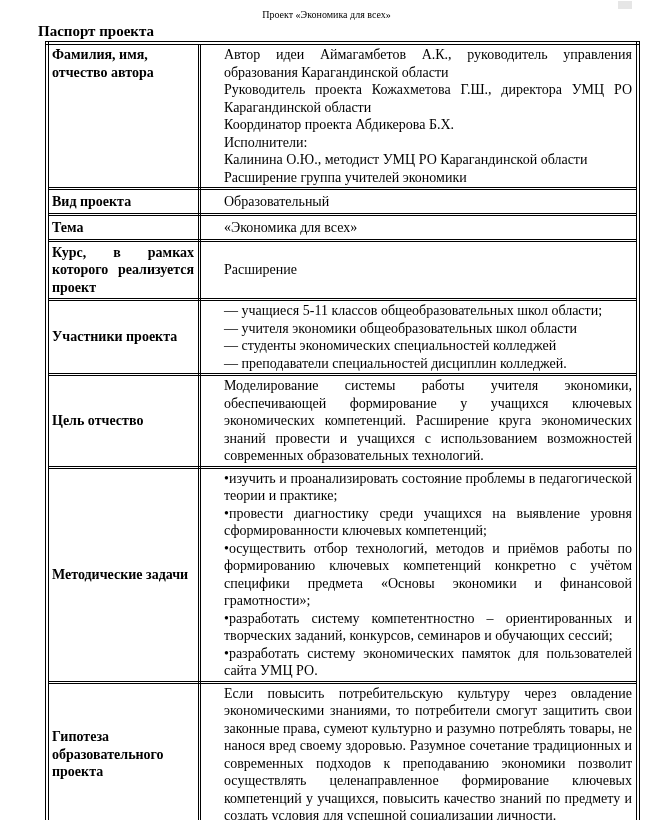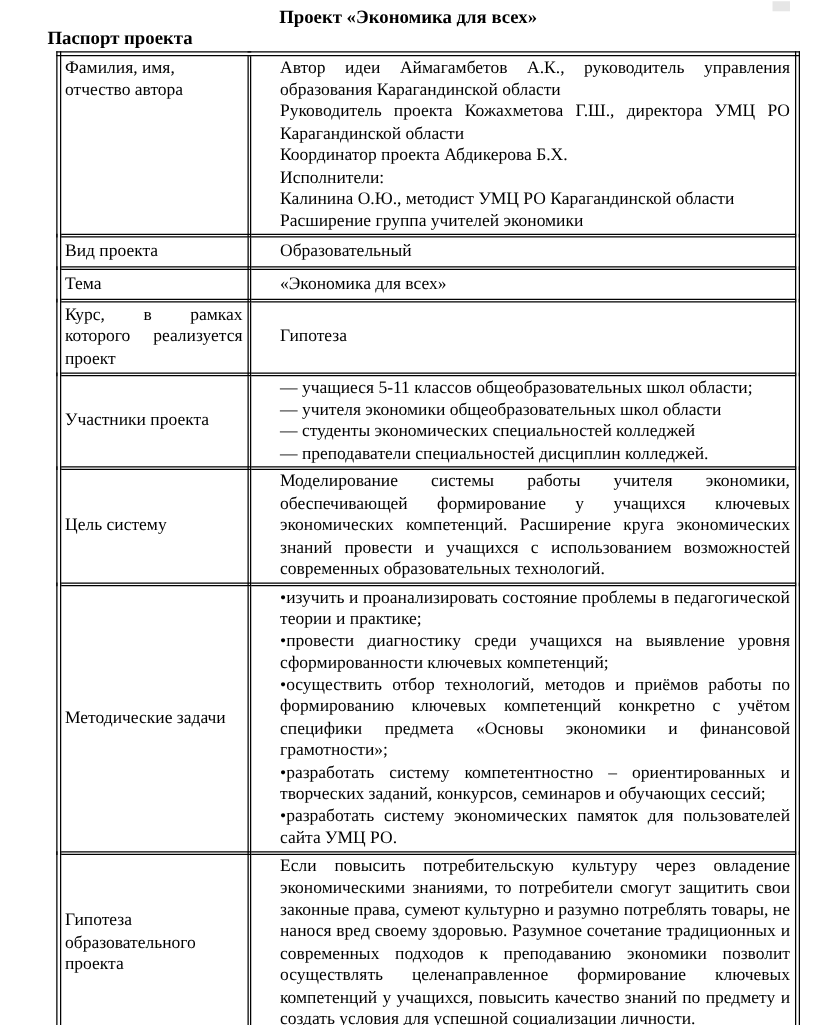--- a/index.html
+++ b/index.html
@@ -18,22 +18,22 @@
   .artifact {
     position: absolute;
     left: 618px; top: 1px;
     width: 14px; height: 8px;
     background: #d9d9d9;
     opacity: 0.65;
   }
   .doc-title {
     padding-top: 6px;
     text-align: center;
-    font-weight: bold;
-    font-size: 15px;
+    font-weight: normal;
+    font-size: 10px;
     line-height: 17px;
   }
   .doc-subtitle {
     margin-left: 38px;
     font-weight: bold;
     font-size: 15px;
     line-height: 16px;
   }
   table.passport {
     border-collapse: collapse;
@@ -45,21 +45,21 @@
   }
   table.passport td {
     border: 3px double #000000;
     vertical-align: middle;
     padding: 1px 4px 1px 3px;
     font-size: 14px;
     line-height: 17.5px;
   }
   td.label {
     width: 142px;
-    font-weight: normal;
+    font-weight: bold;
     font-size: 13.8px;
     vertical-align: middle;
   }
   td.label.justify { text-align: justify; }
   tr.r0 td { vertical-align: top; }
   .p { text-align: justify; margin-left: 20px; }
   tr.r0 { height: 143px; }
   tr.r1 { height: 26px; }
   tr.r2 { height: 26px; }
   tr.r3 { height: 59px; }
@@ -101,36 +101,36 @@
     <tr class="r2">
       <td class="label">Тема</td>
       <td class="value">
         <div class="p">«Экономика для всех»</div>
       </td>
     </tr>
 
     <tr class="r3">
       <td class="label justify">Курс, в рамках которого реализуется проект</td>
       <td class="value">
-        <div class="p">Гипотеза</div>
+        <div class="p">Расширение</div>
       </td>
     </tr>
 
     <tr class="r4">
       <td class="label">Участники проекта</td>
       <td class="value">
         <div class="p">— учащиеся 5-11 классов общеобразовательных школ области;</div>
         <div class="p">— учителя экономики общеобразовательных школ области</div>
         <div class="p">— студенты экономических специальностей колледжей</div>
         <div class="p">— преподаватели специальностей дисциплин колледжей.</div>
       </td>
     </tr>
 
     <tr class="r5">
-      <td class="label">Цель систему</td>
+      <td class="label">Цель отчество</td>
       <td class="value">
         <div class="p">Моделирование системы работы учителя экономики, обеспечивающей формирование у учащихся ключевых экономических компетенций. Расширение круга экономических знаний провести и учащихся с использованием возможностей современных образовательных технологий.</div>
       </td>
     </tr>
 
     <tr class="r6">
       <td class="label">Методические задачи</td>
       <td class="value">
         <div class="p">•изучить и проанализировать состояние проблемы в педагогической теории и практике;</div>
         <div class="p">•провести диагностику среди учащихся на выявление уровня сформированности ключевых компетенций;</div>

